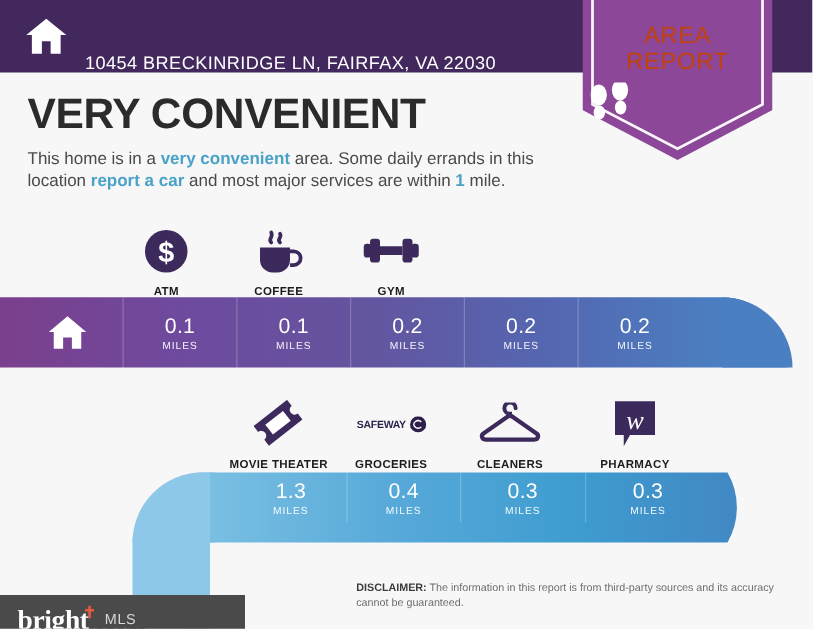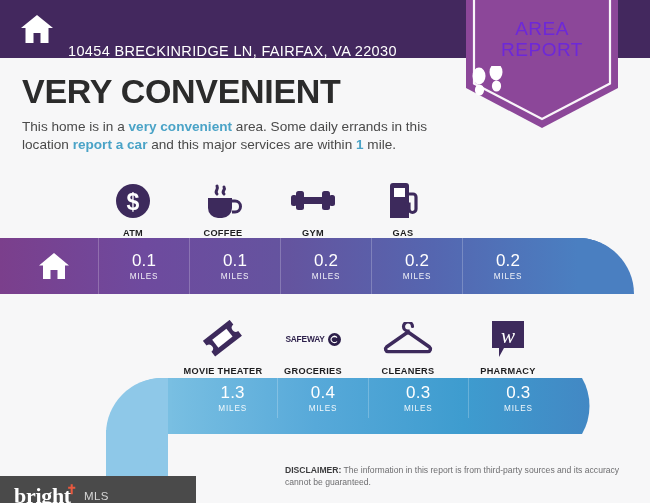--- a/index.html
+++ b/index.html
@@ -51,21 +51,21 @@
     height: 128px;
     z-index: 5;
   }
   .banner svg { display: block; }
   .banner-text {
     position: absolute;
     top: 18px;
     left: 0;
     width: 152px;
     text-align: center;
-    color: #6d28d9;
+    color: #c2410c;
     font-size: 19px;
     font-weight: 400;
     line-height: 21px;
     letter-spacing: 0.5px;
   }
   .banner-feet {
     position: absolute;
     top: 66px;
     left: 0;
     width: 152px;
@@ -284,21 +284,21 @@
       <ellipse cx="13" cy="10" rx="6.5" ry="8.5" fill="#ffffff"></ellipse>
       <ellipse cx="13.5" cy="24" rx="4.6" ry="5.6" fill="#ffffff"></ellipse>
       <ellipse cx="30" cy="6" rx="6.5" ry="8.5" fill="#ffffff"></ellipse>
       <ellipse cx="30.5" cy="20" rx="4.6" ry="5.6" fill="#ffffff"></ellipse>
     </svg>
   </div>
 </div>
 
 <div class="title">VERY CONVENIENT</div>
 <div class="subtitle">
-  <span>This home is in a </span><span class="hl">very convenient</span><span> area. Some daily errands in this location </span><span class="hl">report a car</span><span> and this major services are within </span><span class="hl">1</span><span> mile.</span>
+  <span>This home is in a </span><span class="hl">very convenient</span><span> area. Some daily errands in this location </span><span class="hl">report a car</span><span> and most major services are within </span><span class="hl">1</span><span> mile.</span>
 </div>
 
 <div class="icon-row" style="left:88px; top:172px; width:470px; height:66px;">
   <div class="icon-cell" style="width:90px;">
     <div class="icon-art">
       <svg width="38" height="38" viewBox="0 0 38 38">
         <circle cx="19" cy="19" r="17" fill="#3d2a5c"></circle>
         <text x="19" y="27.5" text-anchor="middle" font-family="Liberation Sans, sans-serif" font-size="23" font-weight="bold" fill="#ffffff">$</text>
       </svg>
     </div>
@@ -319,30 +319,20 @@
     <div class="icon-art">
       <svg width="46" height="28" viewBox="0 0 46 28">
         <rect x="14" y="10" width="18" height="7" fill="#3d2a5c"></rect>
         <rect x="6" y="4" width="8" height="19" rx="2.5" fill="#3d2a5c"></rect>
         <rect x="32" y="4" width="8" height="19" rx="2.5" fill="#3d2a5c"></rect>
         <rect x="1" y="8" width="6" height="11" rx="2.5" fill="#3d2a5c"></rect>
         <rect x="39" y="8" width="6" height="11" rx="2.5" fill="#3d2a5c"></rect>
       </svg>
     </div>
     <div class="icon-label">GYM</div>
-  </div>
-  <div class="icon-cell" style="width:90px;">
-    <div class="icon-art">
-      <svg width="34" height="38" viewBox="0 0 34 38">
-        <path d="M4,4 a3,3 0 0 1 3,-3 H20 a3,3 0 0 1 3,3 V36 H4 Z" fill="#3d2a5c"></path>
-        <rect x="8" y="6" width="11" height="9" fill="#ffffff"></rect>
-        <path d="M23,12 h4 a3,3 0 0 1 3,3 v12 a3.5,3.5 0 0 1 -7,0 V22 h-3" fill="none" stroke="#3d2a5c" stroke-width="3.2" stroke-linecap="round"></path>
-      </svg>
-    </div>
-    <div class="icon-label">GAS</div>
   </div>
 </div>
 
 <div class="miles-row" style="left:0px; top:238px; width:578px; height:56px;">
   <div class="mile-cell" style="width:88px;">
     <svg width="32" height="30" viewBox="0 0 32 30">
       <path d="M16 2 L31 14.5 L27 14.5 L27 28 L19.5 28 L19.5 19 L12.5 19 L12.5 28 L5 28 L5 14.5 L1 14.5 Z" fill="#ffffff"></path>
     </svg>
   </div>
   <div class="mile-cell" style="width:90px; border-left:1px solid rgba(255,255,255,0.22);">

